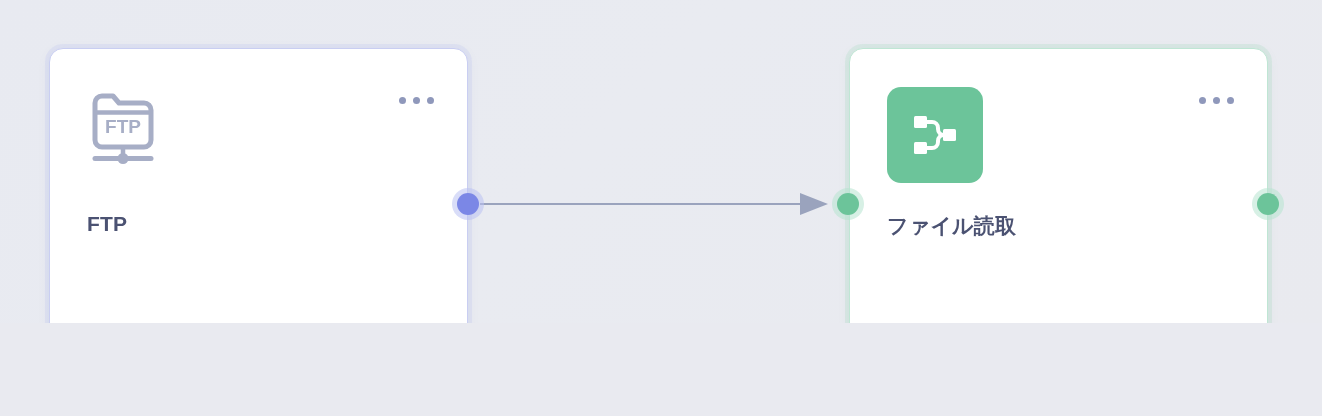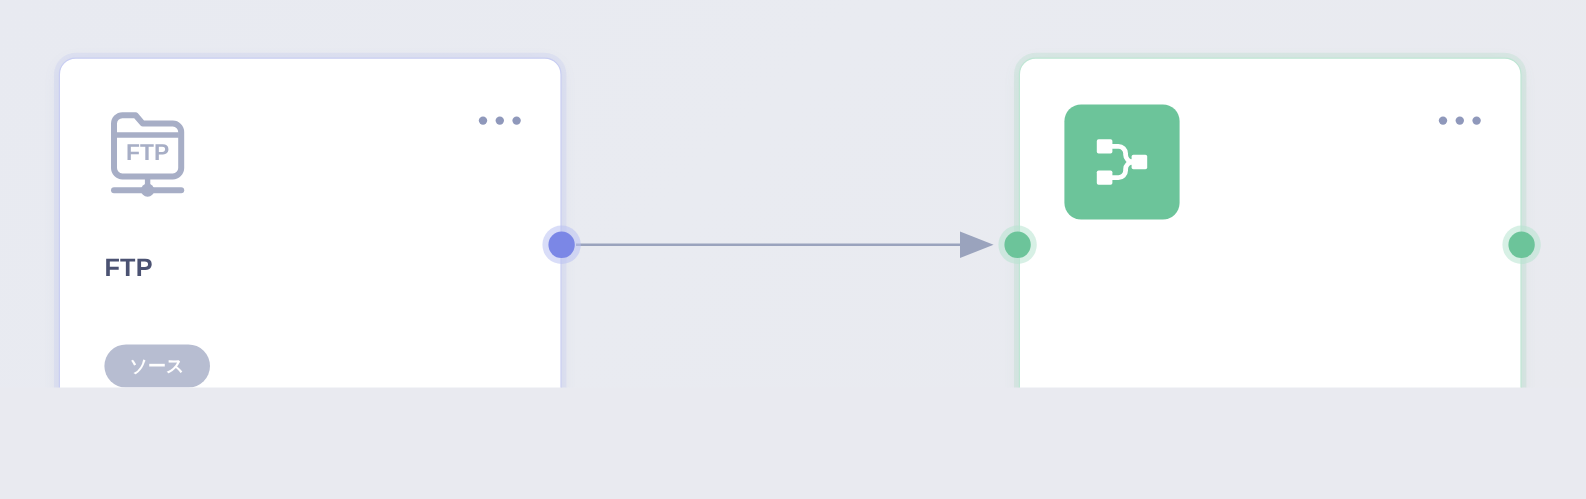--- a/index.html
+++ b/index.html
@@ -196,21 +196,20 @@
         <line x1="36" y1="58" x2="36" y2="66" stroke="#a7aec6" stroke-width="4.5"></line>
 
         <line x1="8" y1="69.5" x2="64" y2="69.5" stroke="#a7aec6" stroke-width="5" stroke-linecap="round"></line>
 
         <circle cx="36" cy="69.5" r="5.5" fill="#a7aec6"></circle>
       </svg>
     </div>
 
     <div class="node-title">FTP</div>
 
-    <div class="badge">ソース</div>
   </div>
 
   <div class="node-card transform">
 
     <div class="kebab">
       <span></span>
       <span></span>
       <span></span>
     </div>
 
@@ -222,20 +221,21 @@
         <rect x="4" y="30" width="13" height="12" rx="1.5" fill="#ffffff"></rect>
 
         <rect x="33" y="17" width="13" height="12" rx="1.5" fill="#ffffff"></rect>
 
         <path d="M17 10 h5 a6 6 0 0 1 6 6 v1 a6 6 0 0 0 6 6 h-1" fill="none" stroke="#ffffff" stroke-width="4" stroke-linecap="round"></path>
 
         <path d="M17 36 h5 a6 6 0 0 0 6 -6 v-1 a6 6 0 0 1 6 -6 h-1" fill="none" stroke="#ffffff" stroke-width="4" stroke-linecap="round"></path>
       </svg>
     </div>
 
+    <div class="node-title">ファイル読取</div>
 
   </div>
 
   <div class="port out-blue"></div>
   <div class="port in-green"></div>
   <div class="port out-green"></div>
 
 </div>
 
 </body></html>

